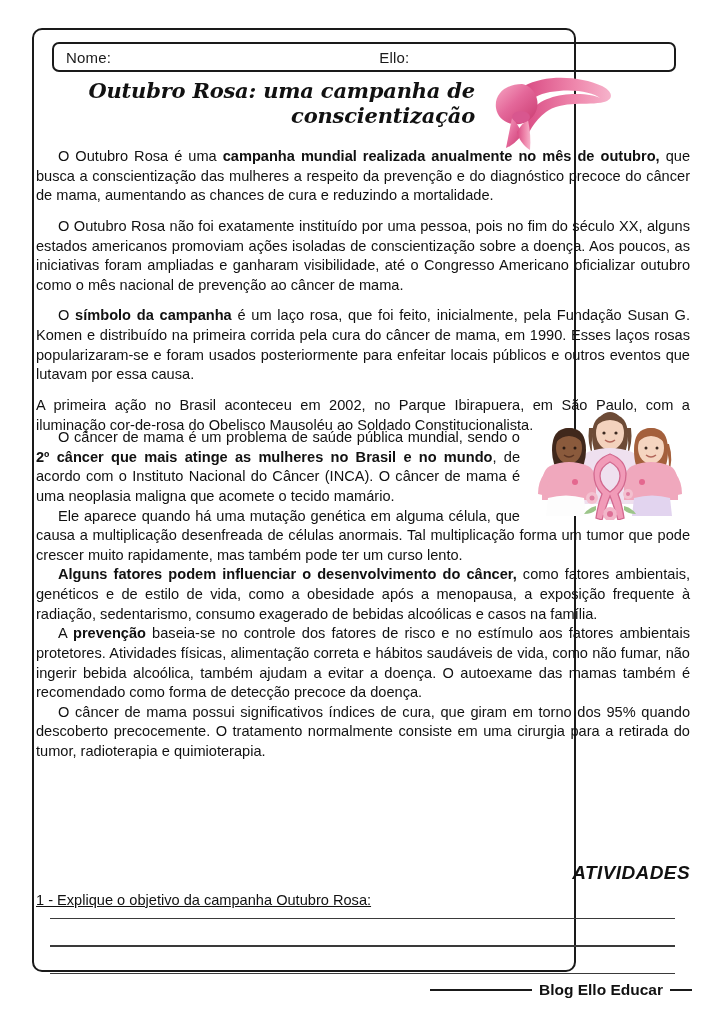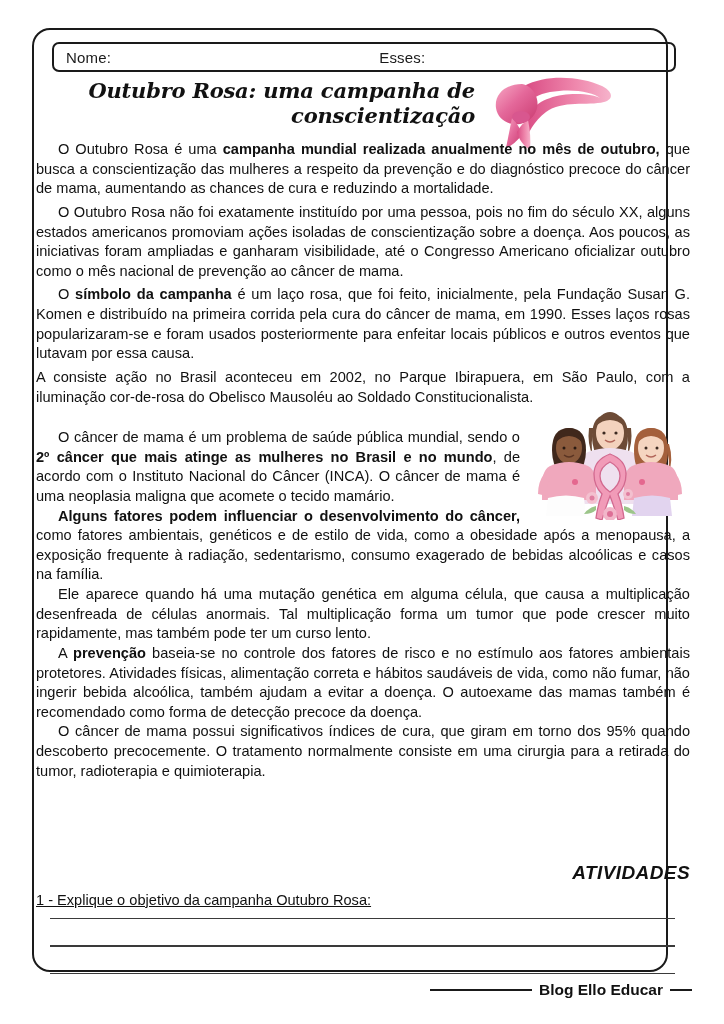--- a/index.html
+++ b/index.html
@@ -13,24 +13,24 @@
     position: relative;
     font-family: "Liberation Sans", sans-serif;
     overflow: hidden;
   }
 
   
   #sheet-frame {
     position: absolute;
     left: 32px;
     top: 28px;
-    width: 636px;
+    width: 544px;
     height: 944px;
     border: 2.5px solid #1a1a1a;
-    border-radius: 18px;
+    border-radius: 10px;
     box-sizing: border-box;
     background: #ffffff;
     text-decoration: underline;
   }
 
   
   #name-date-box {
     position: absolute;
     left: 50px;
     top: 42px;
@@ -87,21 +87,21 @@
   }
   .body-text b { font-weight: bold; }
   .indent { text-indent: 22px; }
 
   #para-block-1 {
     position: absolute;
     left: 36px;
     top: 136px;
     width: 654px;
   }
-  #para-block-1 > p { margin: 4px 0 0 0; }
+  #para-block-1 > p { margin: 11px 0 0 0; }
 
   
   #cancer-section {
     position: absolute;
     left: 36px;
     top: 428px;
     width: 654px;
   }
   #section-heading {
     font-family: "Liberation Sans", sans-serif;
@@ -188,21 +188,21 @@
     background: #1a1a1a;
   }
 </style>
 </head>
 <body>
 
 <div id="sheet-frame">
 
   <div id="name-date-box" style="left:18px; top:12px; width:624px; position:absolute;">
     <span class="field-label" id="nome-label">Nome:</span>
-    <span class="field-label" id="data-label">Esses:</span>
+    <span class="field-label" id="data-label">Ello:</span>
   </div>
 
 </div>
 
 <div id="doc-title">Outubro Rosa: uma campanha de conscientização</div>
 
 <div id="ribbon-figure">
   <svg viewBox="0 0 135 82" width="135" height="82" aria-hidden="true">
     <defs>
       <linearGradient id="ribGrad" x1="0" y1="0" x2="1" y2="1">
@@ -234,21 +234,21 @@
 </div>
 
 <div id="para-block-1">
   <p class="body-text indent">
     <span>O Outubro Rosa é uma </span><b>campanha mundial realizada anualmente no mês de outubro,</b><span> que busca a conscientização das mulheres a respeito da prevenção e do diagnóstico precoce do câncer de mama, aumentando as chances de cura e reduzindo a mortalidade.</span>
   </p>
   <p class="body-text indent">O Outubro Rosa não foi exatamente instituído por uma pessoa, pois no fim do século XX, alguns estados americanos promoviam ações isoladas de conscientização sobre a doença. Aos poucos, as iniciativas foram ampliadas e ganharam visibilidade, até o Congresso Americano oficializar outubro como o mês nacional de prevenção ao câncer de mama.</p>
   <p class="body-text indent">
     <span>O </span><b>símbolo da campanha</b><span> é um laço rosa, que foi feito, inicialmente, pela Fundação Susan G. Komen e distribuído na primeira corrida pela cura do câncer de mama, em 1990. Esses laços rosas popularizaram-se e foram usados posteriormente para enfeitar locais públicos e outros eventos que lutavam por essa causa.</span>
   </p>
-  <p class="body-text">A consiste ação no Brasil aconteceu em 2002, no Parque Ibirapuera, em São Paulo, com a iluminação cor-de-rosa do Obelisco Mausoléu ao Soldado Constitucionalista.</p>
+  <p class="body-text">A primeira ação no Brasil aconteceu em 2002, no Parque Ibirapuera, em São Paulo, com a iluminação cor-de-rosa do Obelisco Mausoléu ao Soldado Constitucionalista.</p>
 </div>
 
 <div id="cancer-section">
 
   <div id="women-figure">
     <svg viewBox="0 0 160 118" width="160" height="118" aria-hidden="true">
 
       <g>
         <path d="M62 34 q0 -22 18 -22 q18 0 18 22 q0 16 -8 22 q-10 7 -20 0 q-8 -6 -8 -22z" fill="#6d4b36"></path>
         <ellipse cx="80" cy="31" rx="14" ry="17" fill="#f3d2bd"></ellipse>
@@ -305,24 +305,24 @@
       <circle cx="80" cy="112" r="3" fill="#dd6f96"></circle>
       <path d="M66 104 q-8 2 -12 8 q8 0 12 -4z" fill="#9cc58a"></path>
       <path d="M94 104 q8 2 12 8 q-8 0 -12 -4z" fill="#9cc58a"></path>
     </svg>
   </div>
 
 
   <p class="body-text indent">
     <span>O câncer de mama é um problema de saúde pública mundial, sendo o </span><b>2º câncer que mais atinge as mulheres no Brasil e no mundo</b><span>, de acordo com o Instituto Nacional do Câncer (INCA). O câncer de mama é uma neoplasia maligna que acomete o tecido mamário.</span>
   </p>
+  <p class="body-text indent">Ele aparece quando há uma mutação genética em alguma célula, que causa a multiplicação desenfreada de células anormais. Tal multiplicação forma um tumor que pode crescer muito rapidamente, mas também pode ter um curso lento.</p>
   <p class="body-text indent">
     <b>Alguns fatores podem influenciar o desenvolvimento do câncer,</b><span> como fatores ambientais, genéticos e de estilo de vida, como a obesidade após a menopausa, a exposição frequente à radiação, sedentarismo, consumo exagerado de bebidas alcoólicas e casos na família.</span>
   </p>
-  <p class="body-text indent">Ele aparece quando há uma mutação genética em alguma célula, que causa a multiplicação desenfreada de células anormais. Tal multiplicação forma um tumor que pode crescer muito rapidamente, mas também pode ter um curso lento.</p>
   <p class="body-text indent">
     <span>A </span><b>prevenção</b><span> baseia-se no controle dos fatores de risco e no estímulo aos fatores ambientais protetores. Atividades físicas, alimentação correta e hábitos saudáveis de vida, como não fumar, não ingerir bebida alcoólica, também ajudam a evitar a doença. O autoexame das mamas também é recomendado como forma de detecção precoce da doença.</span>
   </p>
   <p class="body-text indent">O câncer de mama possui significativos índices de cura, que giram em torno dos 95% quando descoberto precocemente. O tratamento normalmente consiste em uma cirurgia para a retirada do tumor, radioterapia e quimioterapia.</p>
 </div>
 
 <div id="activities-heading">ATIVIDADES</div>
 
 <div id="question-1">1 - Explique o objetivo da campanha Outubro Rosa:</div>
 

